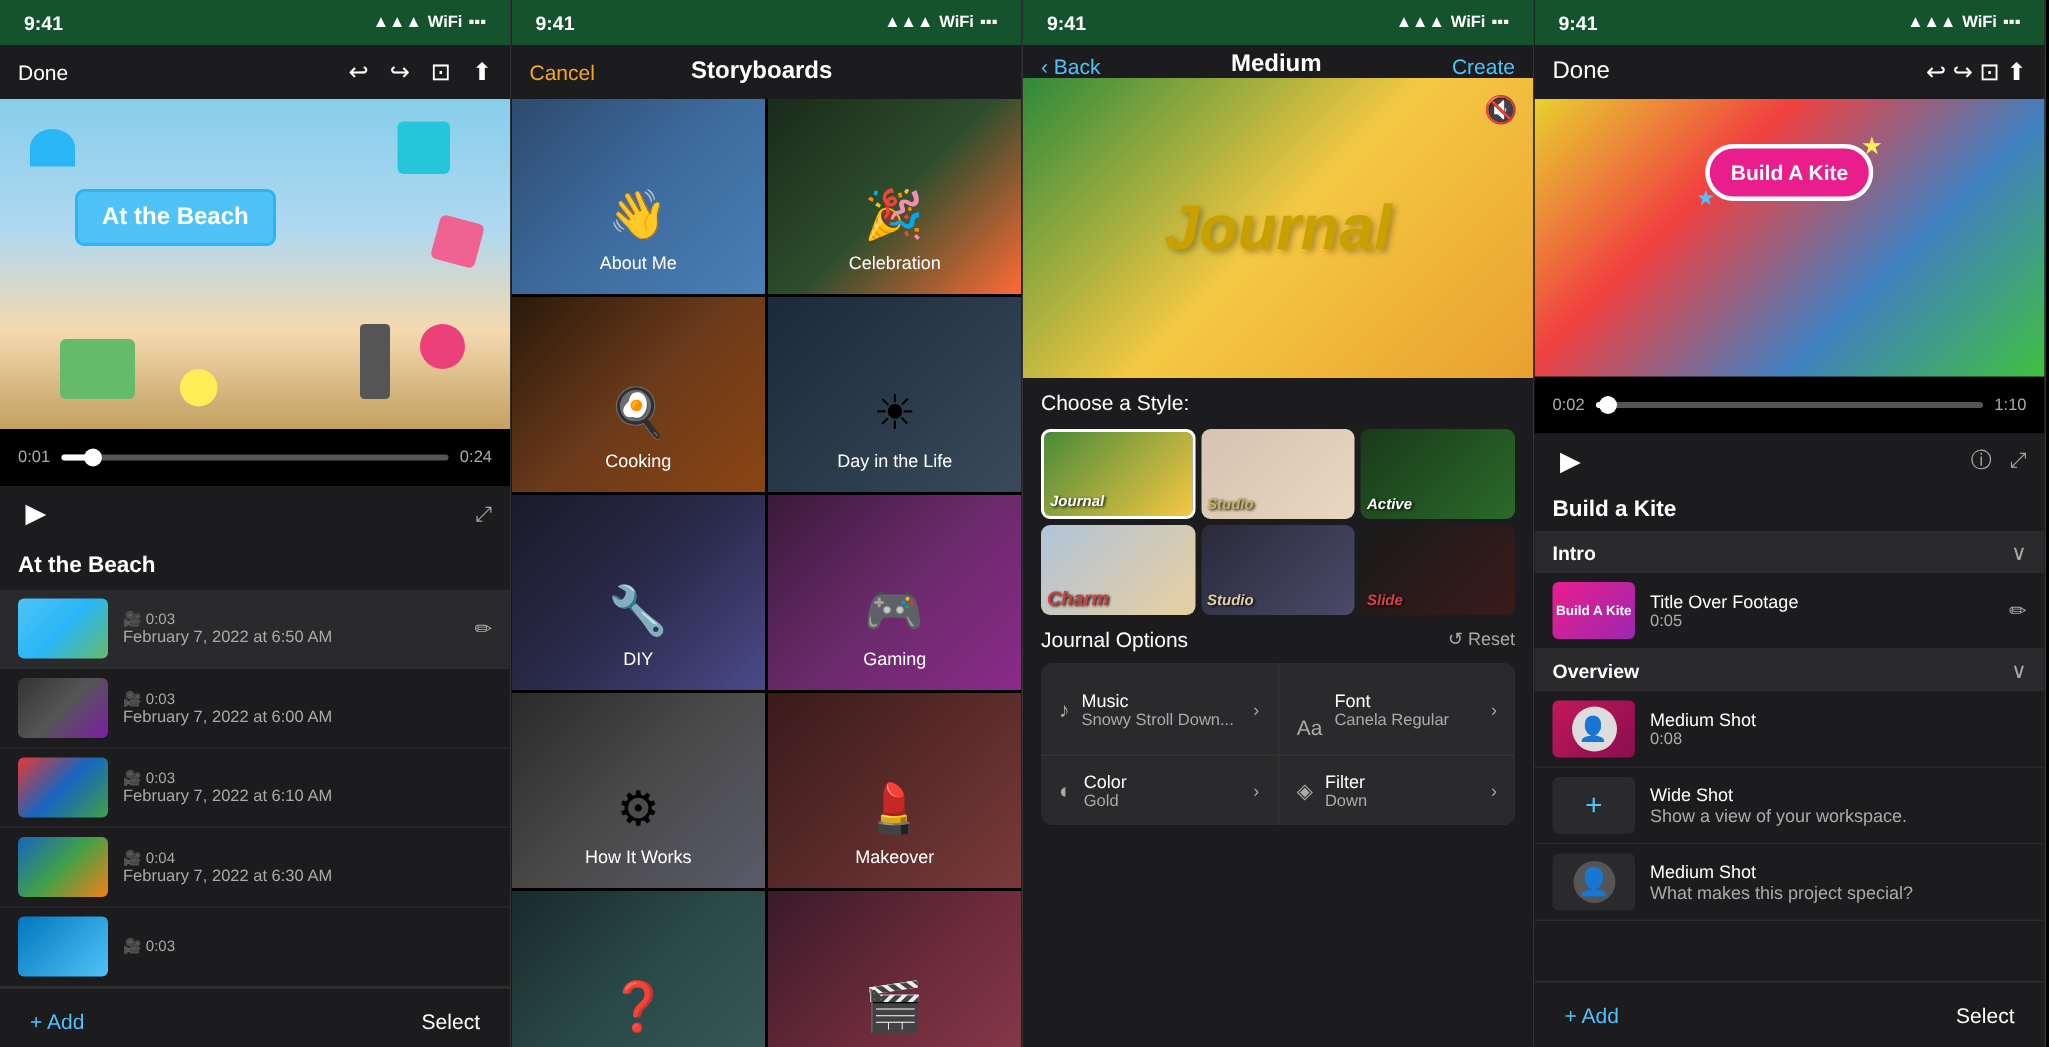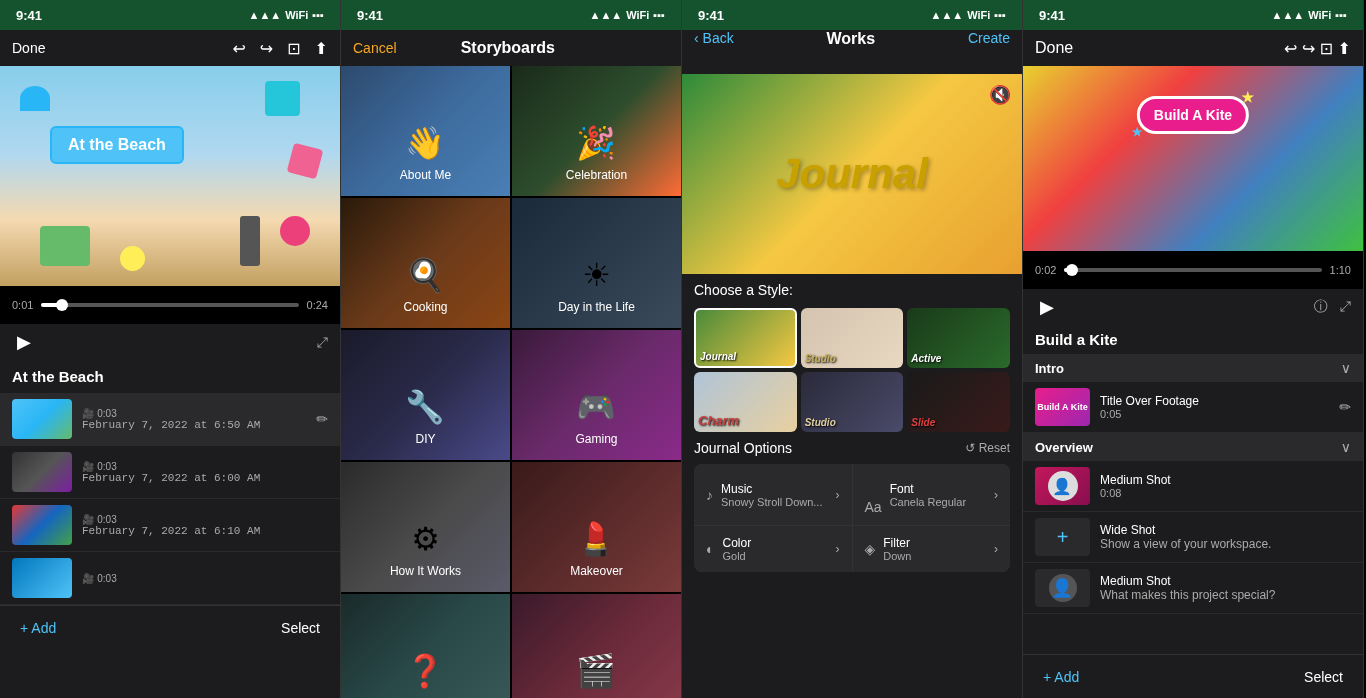--- a/index.html
+++ b/index.html
@@ -183,21 +183,21 @@
       background: #555;
       overflow: hidden;
       flex-shrink: 0;
     }
     .clip-thumb-beach { background: linear-gradient(135deg, #4fc3f7, #29b6f6, #66bb6a); }
     .clip-thumb-crowd { background: linear-gradient(135deg, #333, #555, #7b1fa2); }
     .clip-thumb-kite { background: linear-gradient(135deg, #e53935, #1565c0, #43a047); }
     .clip-thumb-kite2 { background: linear-gradient(135deg, #1565c0, #43a047, #f57f17); }
     .clip-thumb-water { background: linear-gradient(135deg, #0277bd, #4fc3f7); }
     .clip-info { flex: 1; }
-    .clip-date { color: #aaa; font-size: 11px; font-family: Liberation Mono, monospace; }
+    .clip-date { color: #aaa; font-size: 11px; }
     .clip-edit { color: #aaa; font-size: 14px; margin-left: auto; }
     .clip-camera { color: #aaa; font-size: 10px; }
 
     .phone1 .bottom-bar {
       background: #1c1c1e;
       height: 44px;
       display: flex;
       align-items: center;
       justify-content: space-between;
       padding: 0 20px;
@@ -574,20 +574,27 @@
       </div>
     </div>
     <div class="clip-item">
       <div class="clip-thumb clip-thumb-kite"></div>
       <div class="clip-info">
         <div class="clip-camera">🎥 0:03</div>
         <div class="clip-date">February 7, 2022 at 6:10 AM</div>
       </div>
     </div>
     <div class="clip-item">
+      <div class="clip-thumb clip-thumb-kite2"></div>
+      <div class="clip-info">
+        <div class="clip-camera">🎥 0:04</div>
+        <div class="clip-date">February 7, 2022 at 6:30 AM</div>
+      </div>
+    </div>
+    <div class="clip-item">
       <div class="clip-thumb clip-thumb-water"></div>
       <div class="clip-info">
         <div class="clip-camera">🎥 0:03</div>
         <div class="clip-date"></div>
       </div>
     </div>
   </div>
 
   <div class="bottom-bar">
     <span class="add-btn">+ Add</span>
@@ -658,23 +665,23 @@
 <div class="phone phone3">
   <div class="status-bar">
     <span class="time">9:41</span>
     <div class="status-icons">
       <span>▲▲▲</span>
       <span>WiFi</span>
       <span>▪▪▪</span>
     </div>
   </div>
 
-  <div class="nav-bar phone3 nav-bar" style="display: flex; align-items: flex-start; padding: 0px 12px; height: 44px; background: rgb(28, 28, 30);">
+  <div class="nav-bar phone3 nav-bar" style="display: flex; align-items: flex-end; padding: 0px 12px; height: 22px; background: rgb(28, 28, 30);">
     <span class="nav-back">‹ <span>Back</span></span>
-    <span class="nav-title3">Works</span>
+    <span class="nav-title3">Medium</span>
     <span class="nav-create">Create</span>
   </div>
 
   <div class="journal-preview">
     <div class="journal-text">Journal</div>
     <span class="journal-mute">🔇</span>
   </div>
 
   <div class="styles-section">
     <div class="styles-section-label">Choose a Style:</div>

